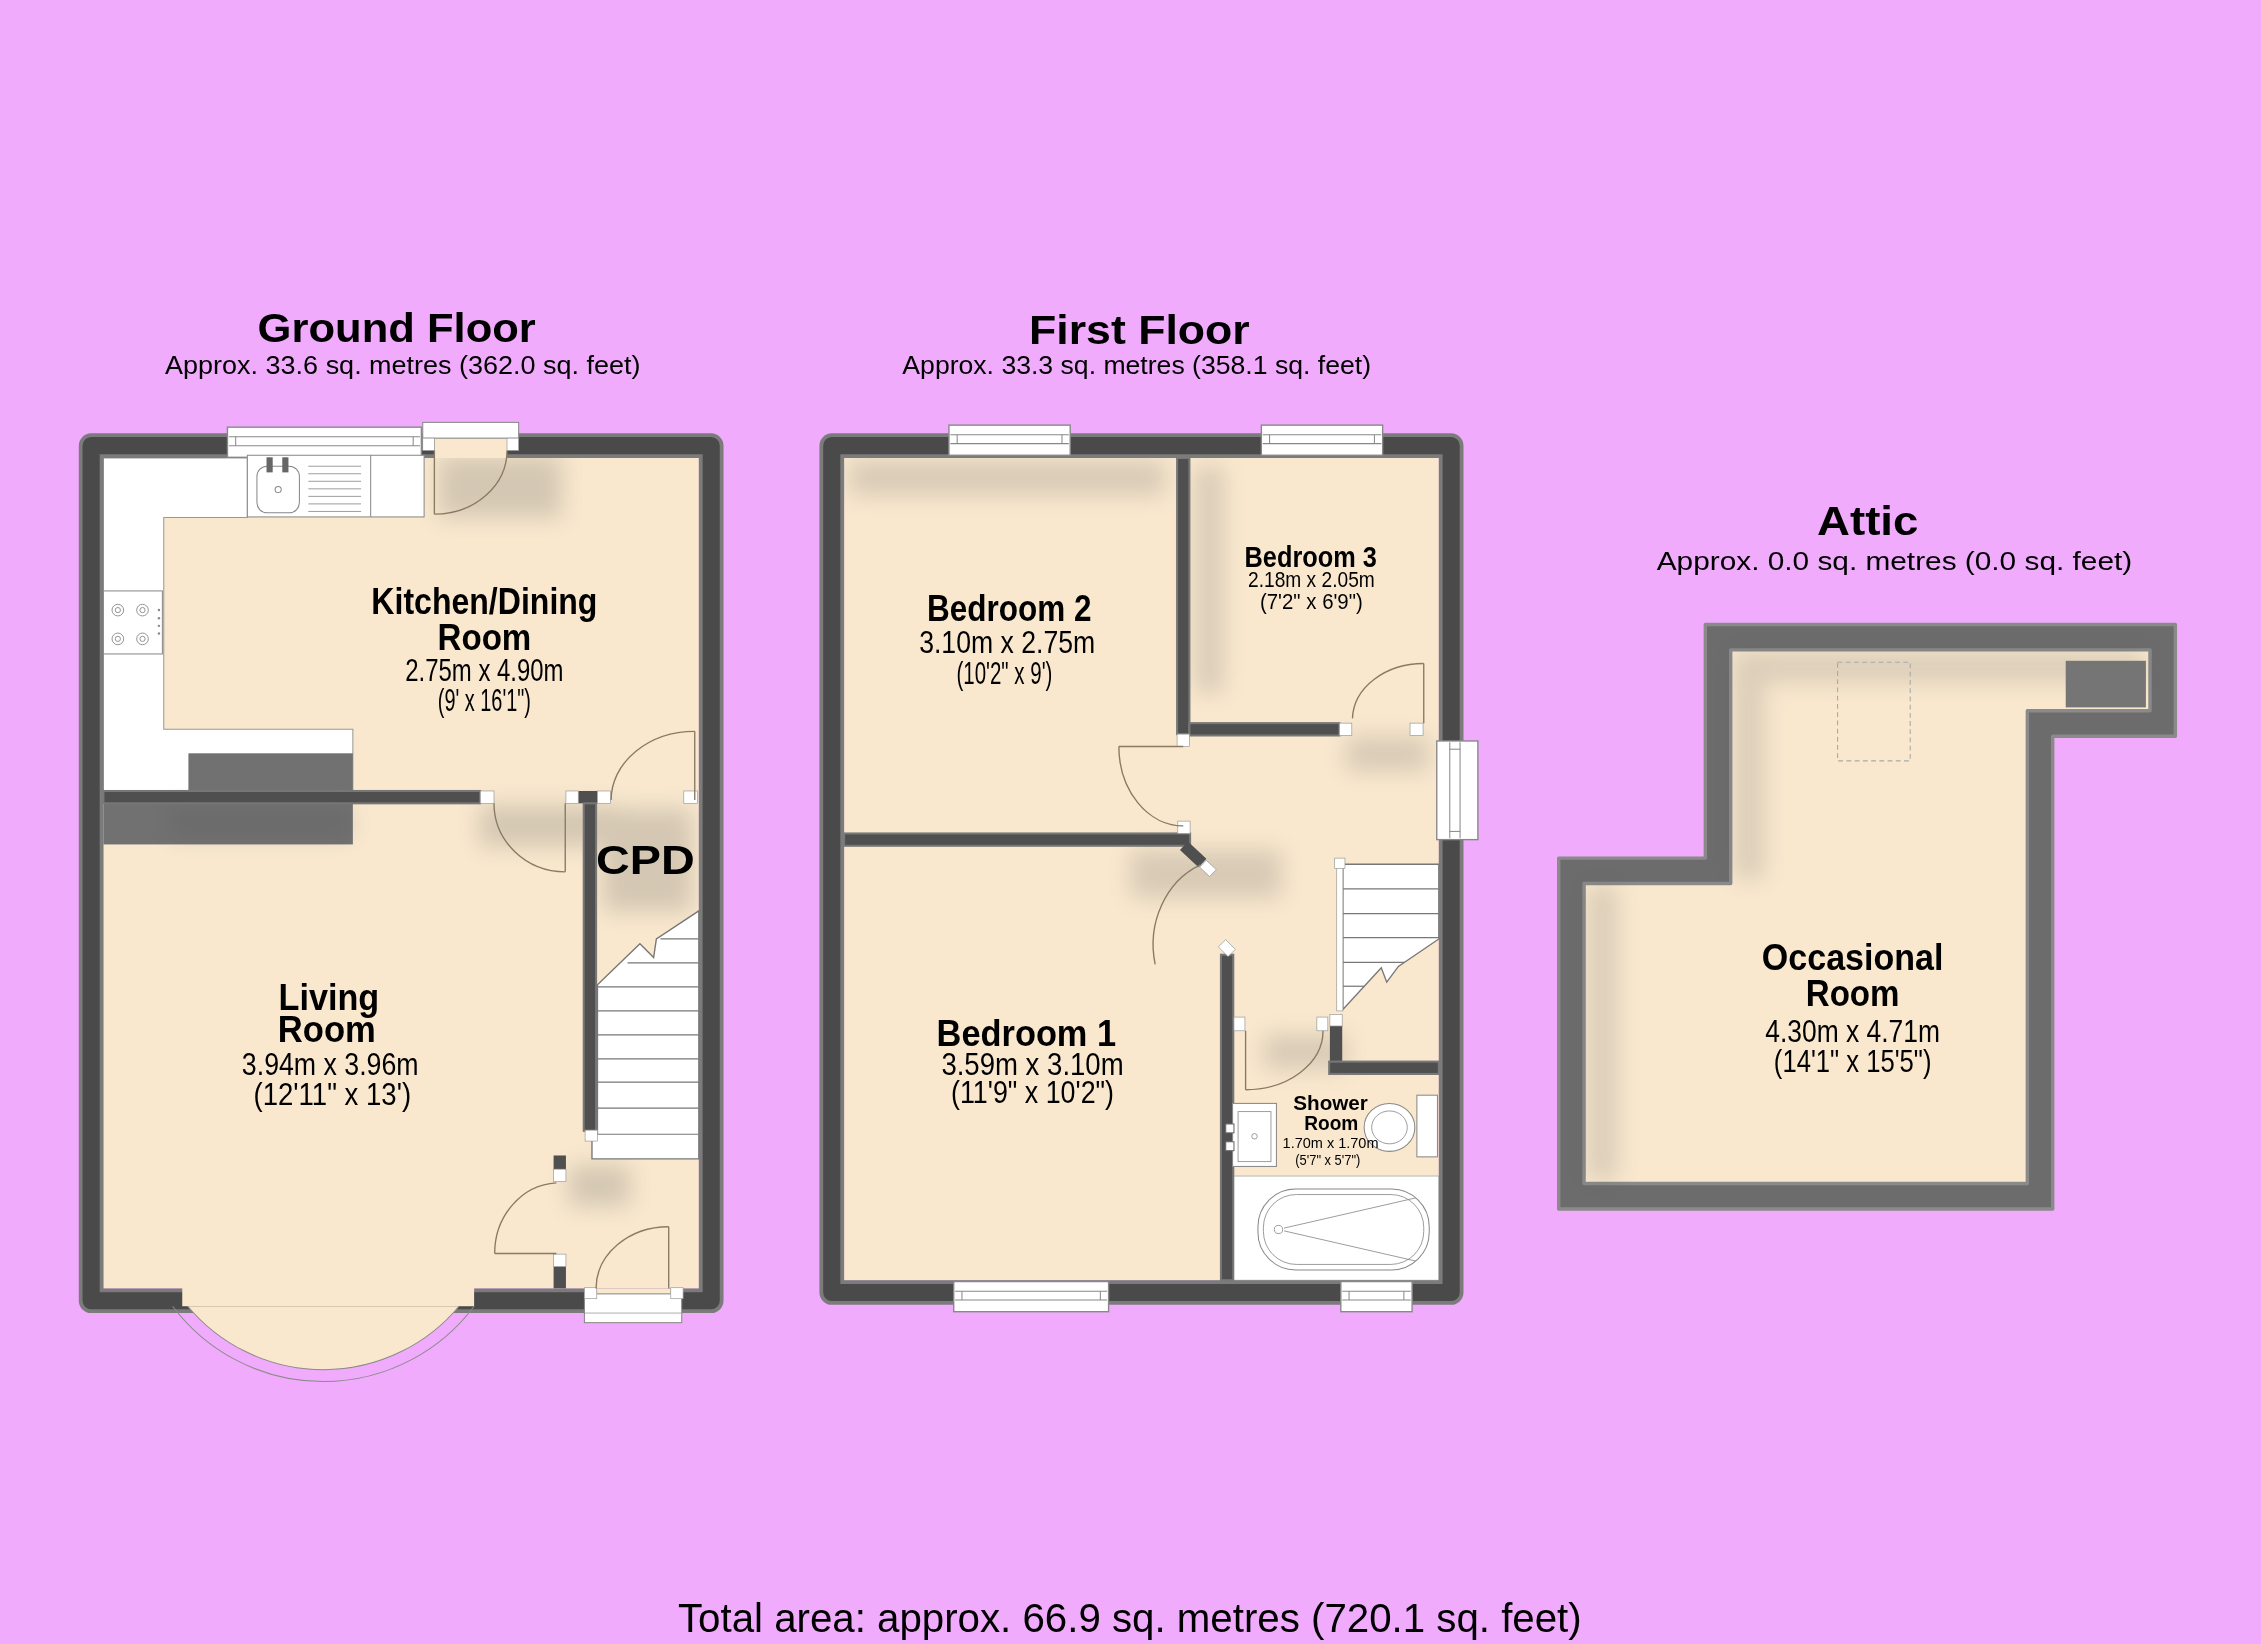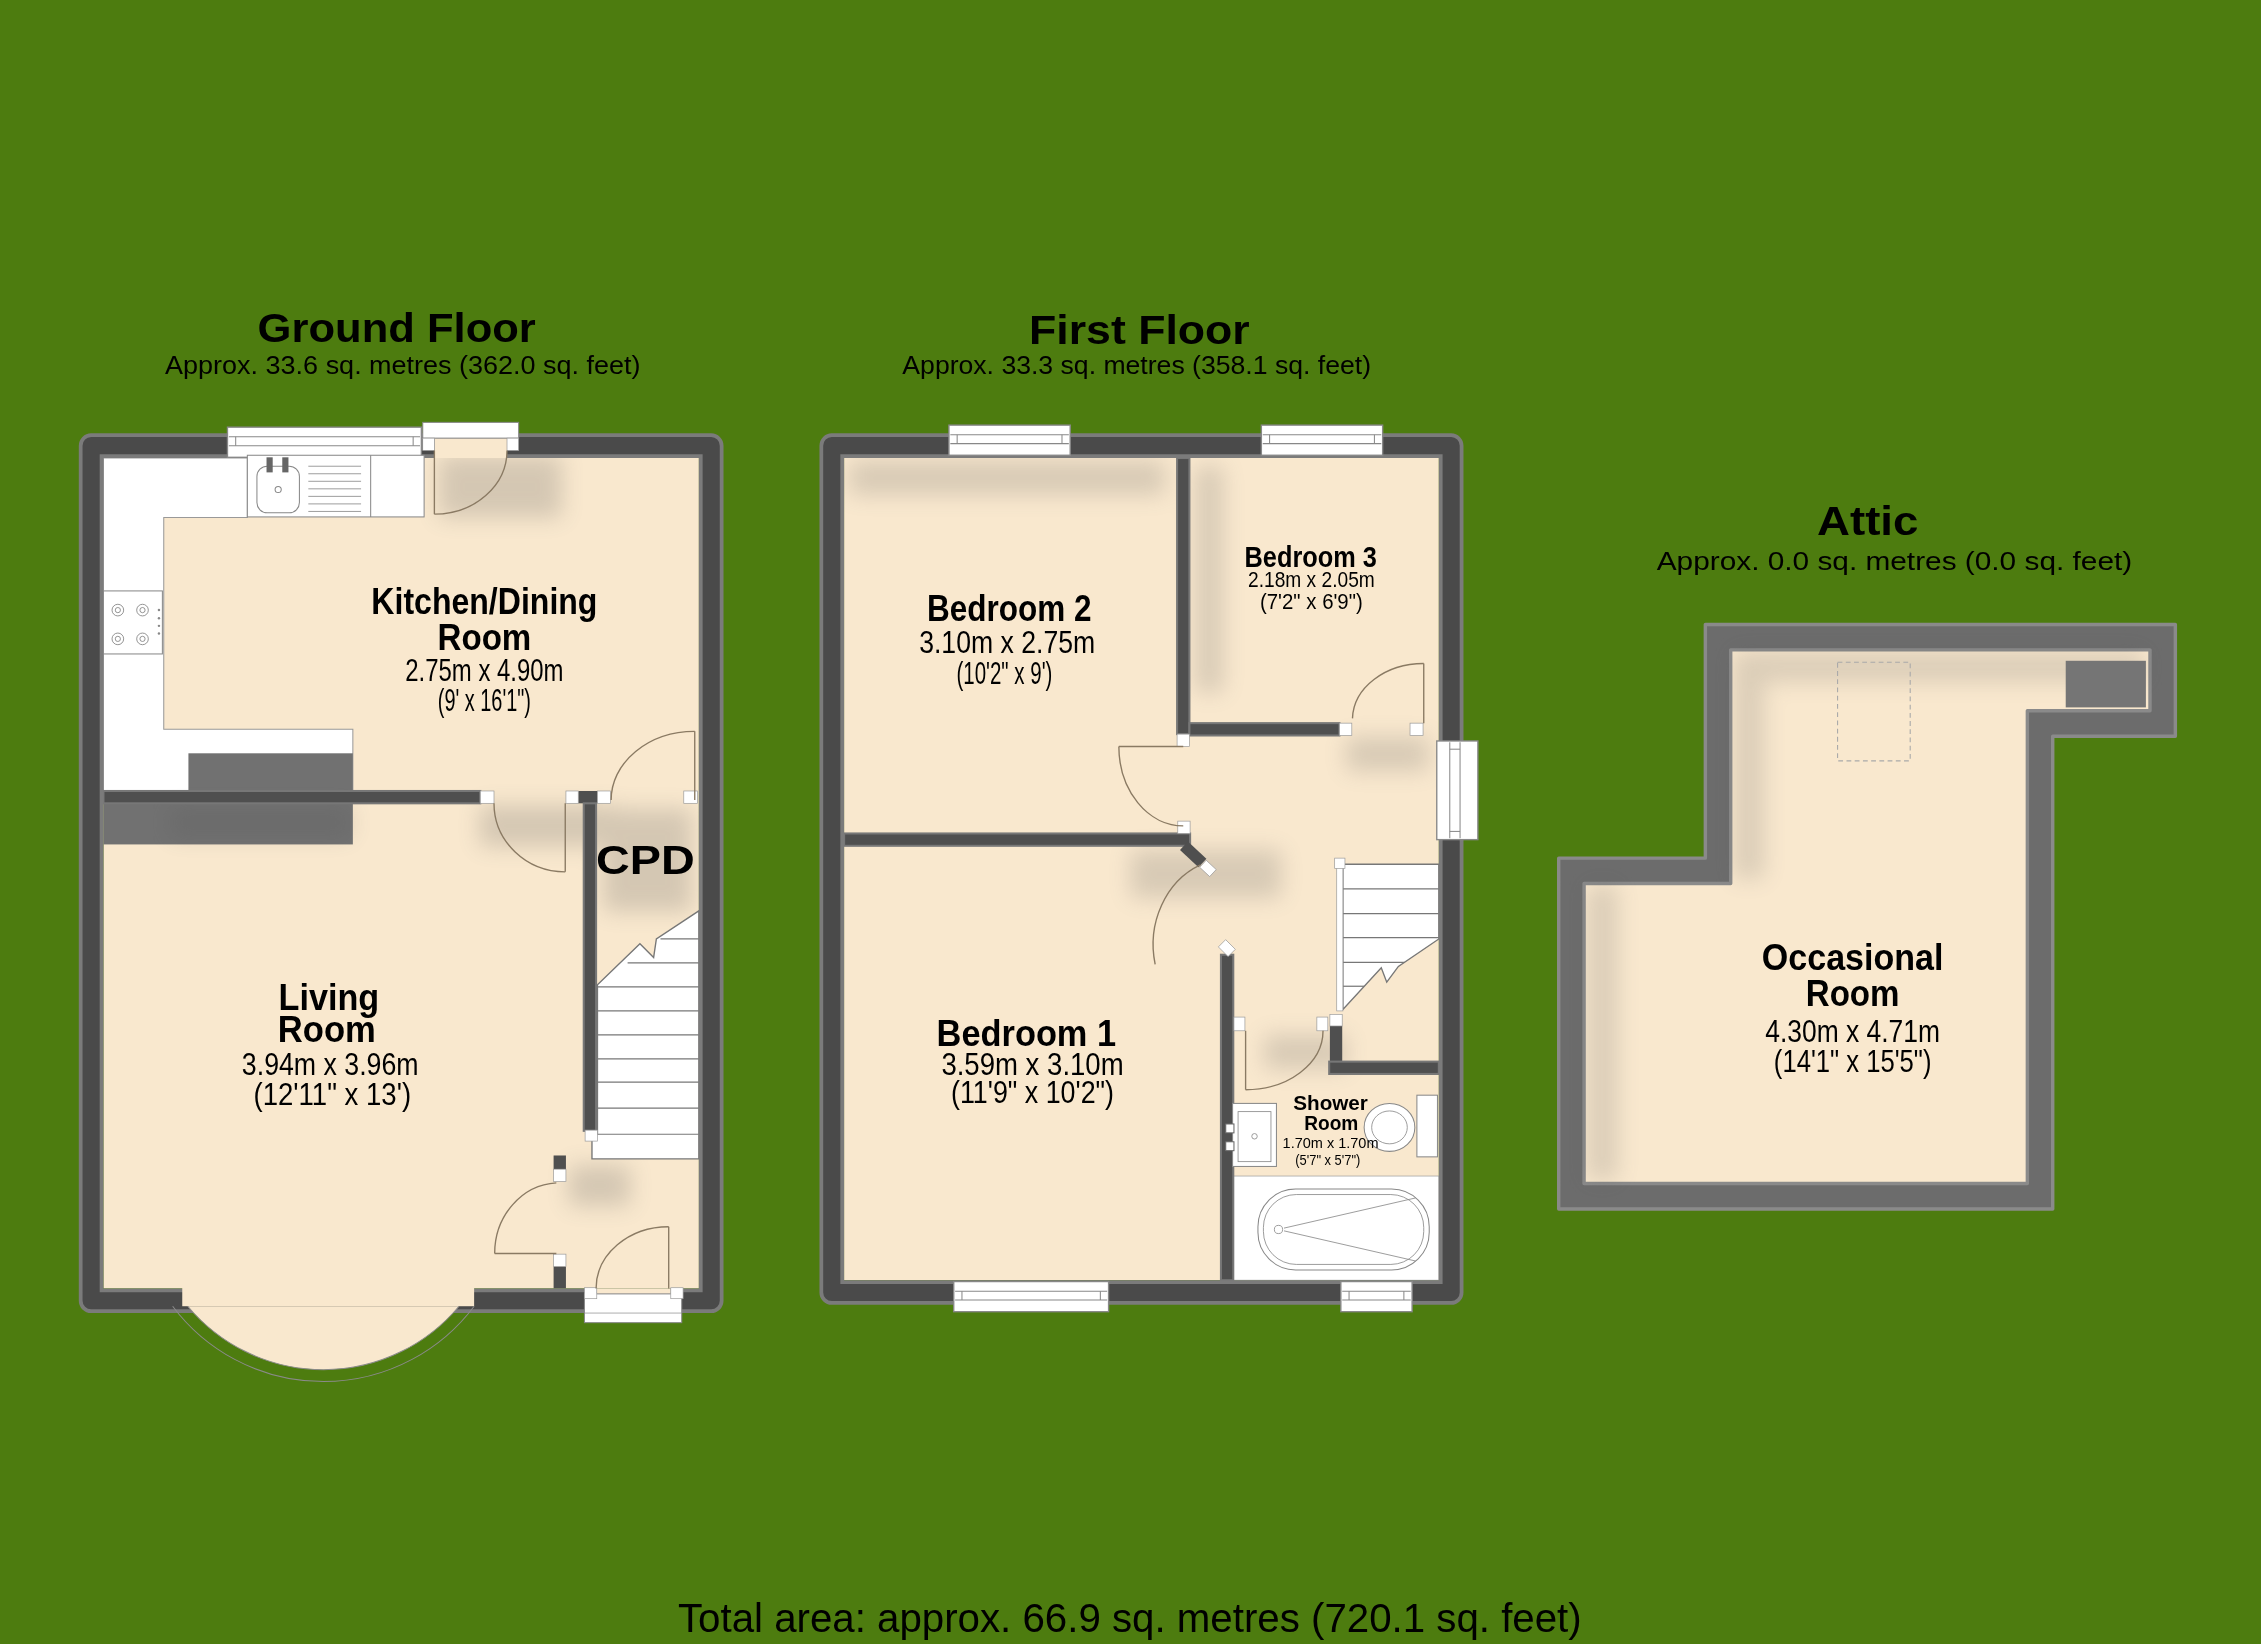--- a/index.html
+++ b/index.html
@@ -1,14 +1,14 @@
 <!DOCTYPE html>
 <html style="font-size:11px"><head><meta charset="utf-8"><style>
 html,body{margin:0;padding:0;background:#fff;}
-#plan{width:2261px;height:1645px;position:relative;background:#4d7c0f;}
+#plan{width:2261px;height:1645px;position:relative;background:#f0abfc;}
 text{font-family:"Liberation Sans",sans-serif;fill:#000;}
 .rn{font-weight:bold;}
 </style></head><body>
 
 <div id="plan">
 <svg width="2261" height="1645" viewBox="0 0 3300 2400" xmlns="http://www.w3.org/2000/svg">
 <defs>
         <filter id="b" x="-60%" y="-60%" width="220%" height="220%">
           <feGaussianBlur stdDeviation="16"></feGaussianBlur>
         </filter>

